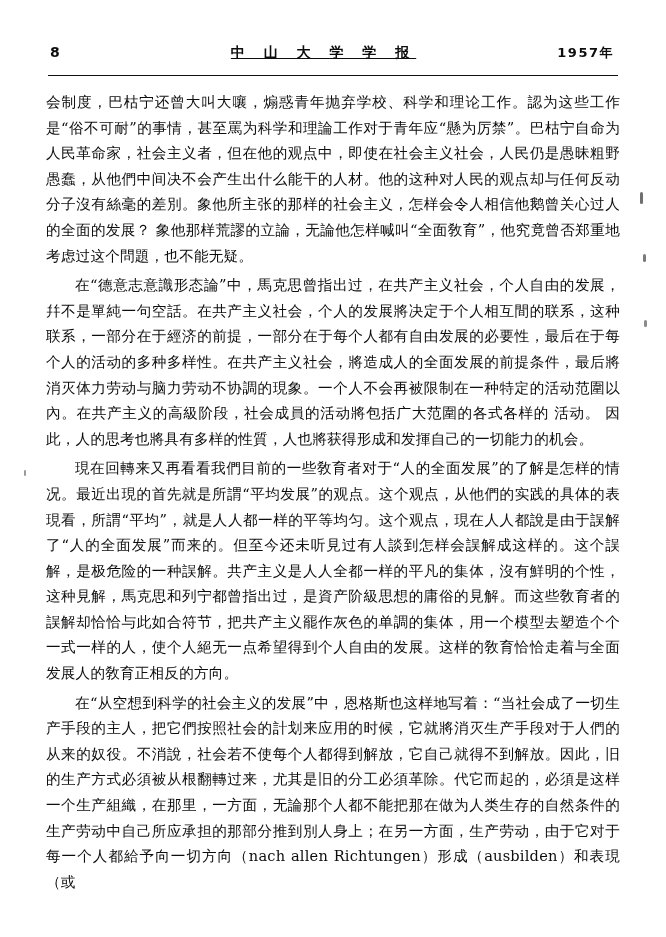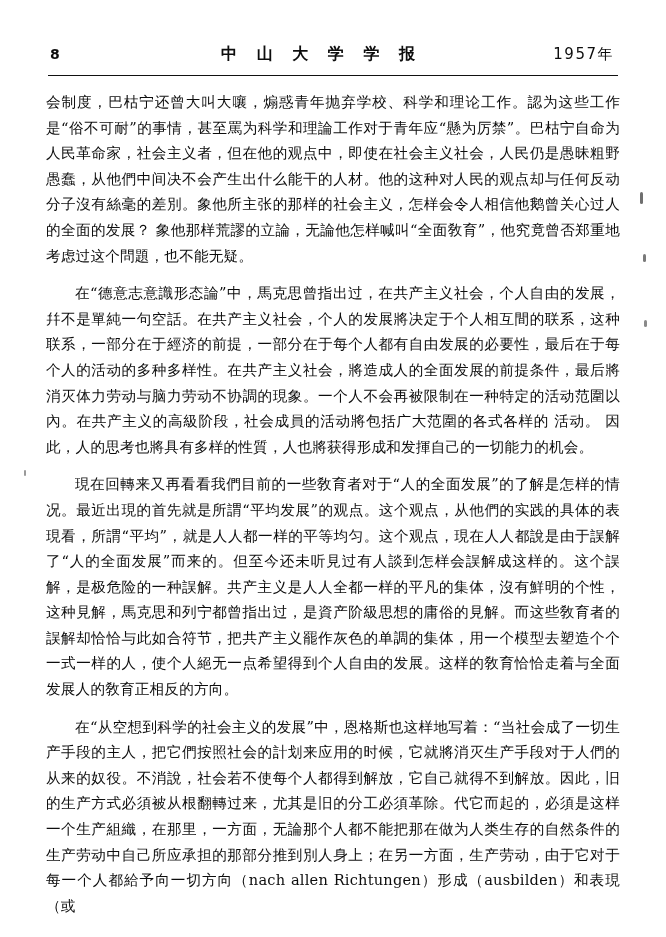--- a/index.html
+++ b/index.html
@@ -33,38 +33,39 @@
   }
   .folio {
     font-family: "DejaVu Sans", "Liberation Sans", sans-serif;
     font-weight: bold;
     font-size: 14px;
     letter-spacing: 0px;
   }
   .journal-title {
     font-family: "DejaVu Serif", "Liberation Serif", serif;
     font-weight: bold;
-    font-size: 16px;
+    font-size: 14px;
     letter-spacing: 7px;
     padding-left: 30px;
+    text-decoration: underline;
   }
   .issue-year {
     font-family: "DejaVu Sans", "Liberation Sans", sans-serif;
-    font-weight: normal;
-    font-size: 15px;
+    font-weight: bold;
+    font-size: 13px;
     letter-spacing: 1.5px;
   }
   .rule {
     border: 0;
     border-top: 1.4px solid #111;
     margin: 5px 2px 13px 2px;
   }
   
   .body-text p {
-    margin: 12px 0 1px 0;
+    margin: 4px 0 1px 0;
     font-size: 14.6px;
     line-height: 25.6px;
     text-align: justify;
     text-justify: inter-ideograph;
     letter-spacing: 0.2px;
   }
   .body-text p.indent {
     text-indent: 29px;
   }
   

